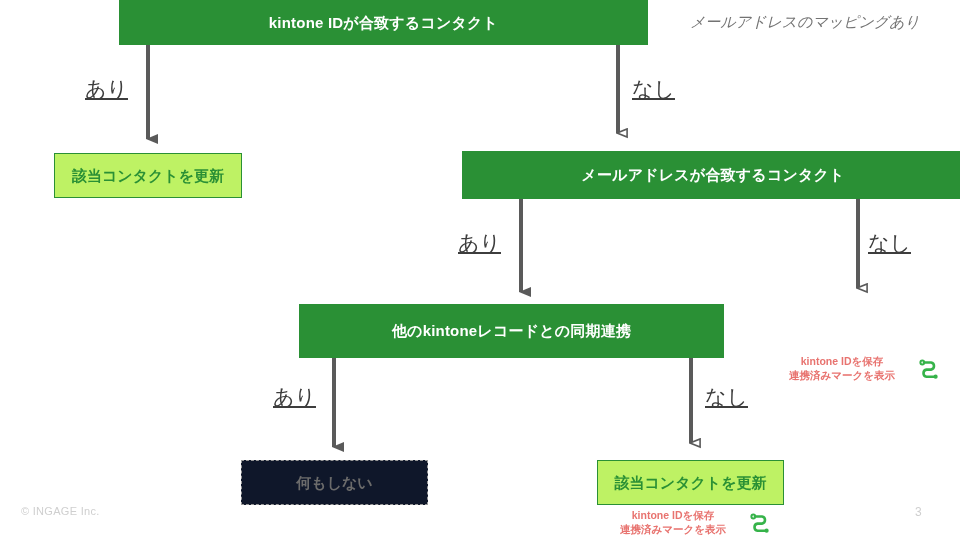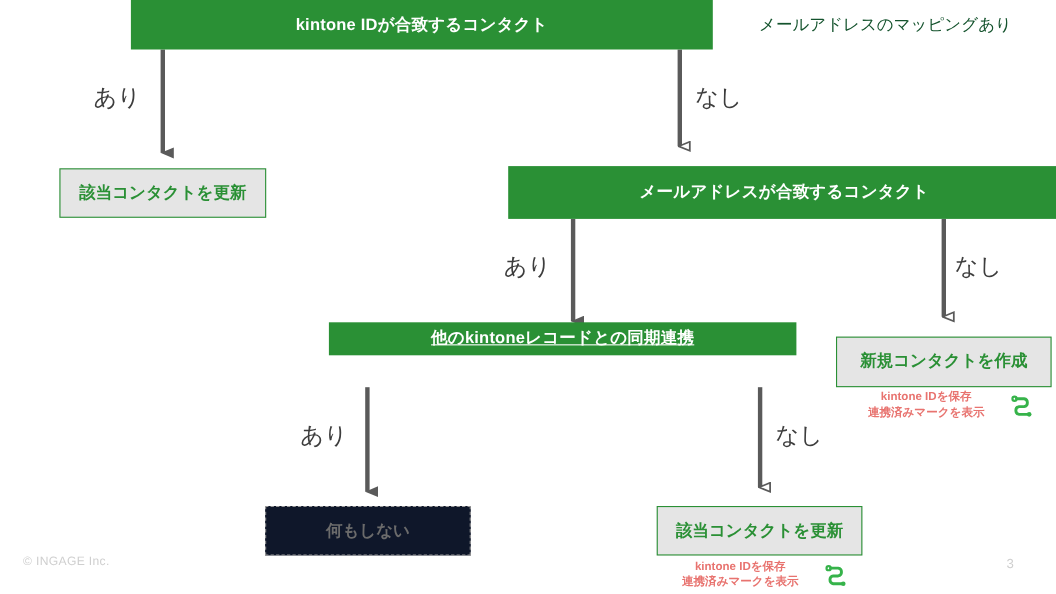--- a/index.html
+++ b/index.html
@@ -28,40 +28,41 @@
   }
   .node-green {
     background: #2a9035;
     color: #ffffff;
     font-weight: bold;
     font-size: 15px;
     letter-spacing: 0.2px;
     text-align: right;
   }
   .node-outline {
-    background: #e5e5e5;
+    background: #bef264;
     border: 1.4px solid #2a9035;
     color: #2a9035;
     font-weight: bold;
     font-size: 15px;
   }
   .node-dashed {
     background: #0f172a;
     border: 1.4px dashed #9a9a9a;
     color: #6b6b6b;
     font-weight: bold;
     font-size: 15px;
   }
   .edge-label {
     position: absolute;
     color: #3d3d3d;
     font-size: 21px;
     font-weight: 400;
     white-space: nowrap;
     line-height: 1;
+    text-decoration: underline;
   }
   .arrow {
     position: absolute;
   }
   .note {
     position: absolute;
     display: flex;
     align-items: center;
     gap: 22px;
     white-space: nowrap;
@@ -71,24 +72,25 @@
     font-size: 10.5px;
     font-weight: bold;
     line-height: 1.35;
     text-align: center;
   }
   .note-icon {
     display: block;
   }
   .subtitle {
     position: absolute;
-    color: #14532d;
+    color: #737373;
     font-size: 15px;
     font-weight: normal;
     white-space: nowrap;
+    font-style: italic;
   }
   .footer-left {
     position: absolute;
     color: #cfcfcf;
     font-size: 11px;
     letter-spacing: 0.3px;
     white-space: nowrap;
   }
   .footer-right {
     position: absolute;
@@ -133,23 +135,22 @@
   <div class="edge-label" style="left:868px; top:232px;">なし</div>
   <div class="edge-label" style="left:273px; top:386px;">あり</div>
   <div class="edge-label" style="left:705px; top:386px;">なし</div>
 
   <div class="node node-green" style="left:119px; top:0px; width:529px; height:45px;">kintone IDが合致するコンタクト</div>
 
   <div class="node node-outline" style="left:54px; top:153px; width:188px; height:45px;">該当コンタクトを更新</div>
 
   <div class="node node-green" style="left:462px; top:151px; width:502px; height:48px;">メールアドレスが合致するコンタクト</div>
 
-  <div class="node node-green" style="left:299px; top:293px; width:425px; height:30px;text-decoration:underline;">他のkintoneレコードとの同期連携</div>
+  <div class="node node-green" style="left:299px; top:304px; width:425px; height:54px;">他のkintoneレコードとの同期連携</div>
 
-  <div class="node node-outline" style="left:760px; top:306px; width:196px; height:46px;">新規コンタクトを作成</div>
 
   <div class="node node-dashed" style="left:241px; top:460px; width:187px; height:45px;">何もしない</div>
 
   <div class="node node-outline" style="left:597px; top:460px; width:187px; height:45px;">該当コンタクトを更新</div>
 
   <div class="note" style="left:789px; top:354px;">
     <div class="note-text">
       <div>kintone IDを保存</div>
       <div>連携済みマークを表示</div>
     </div>

